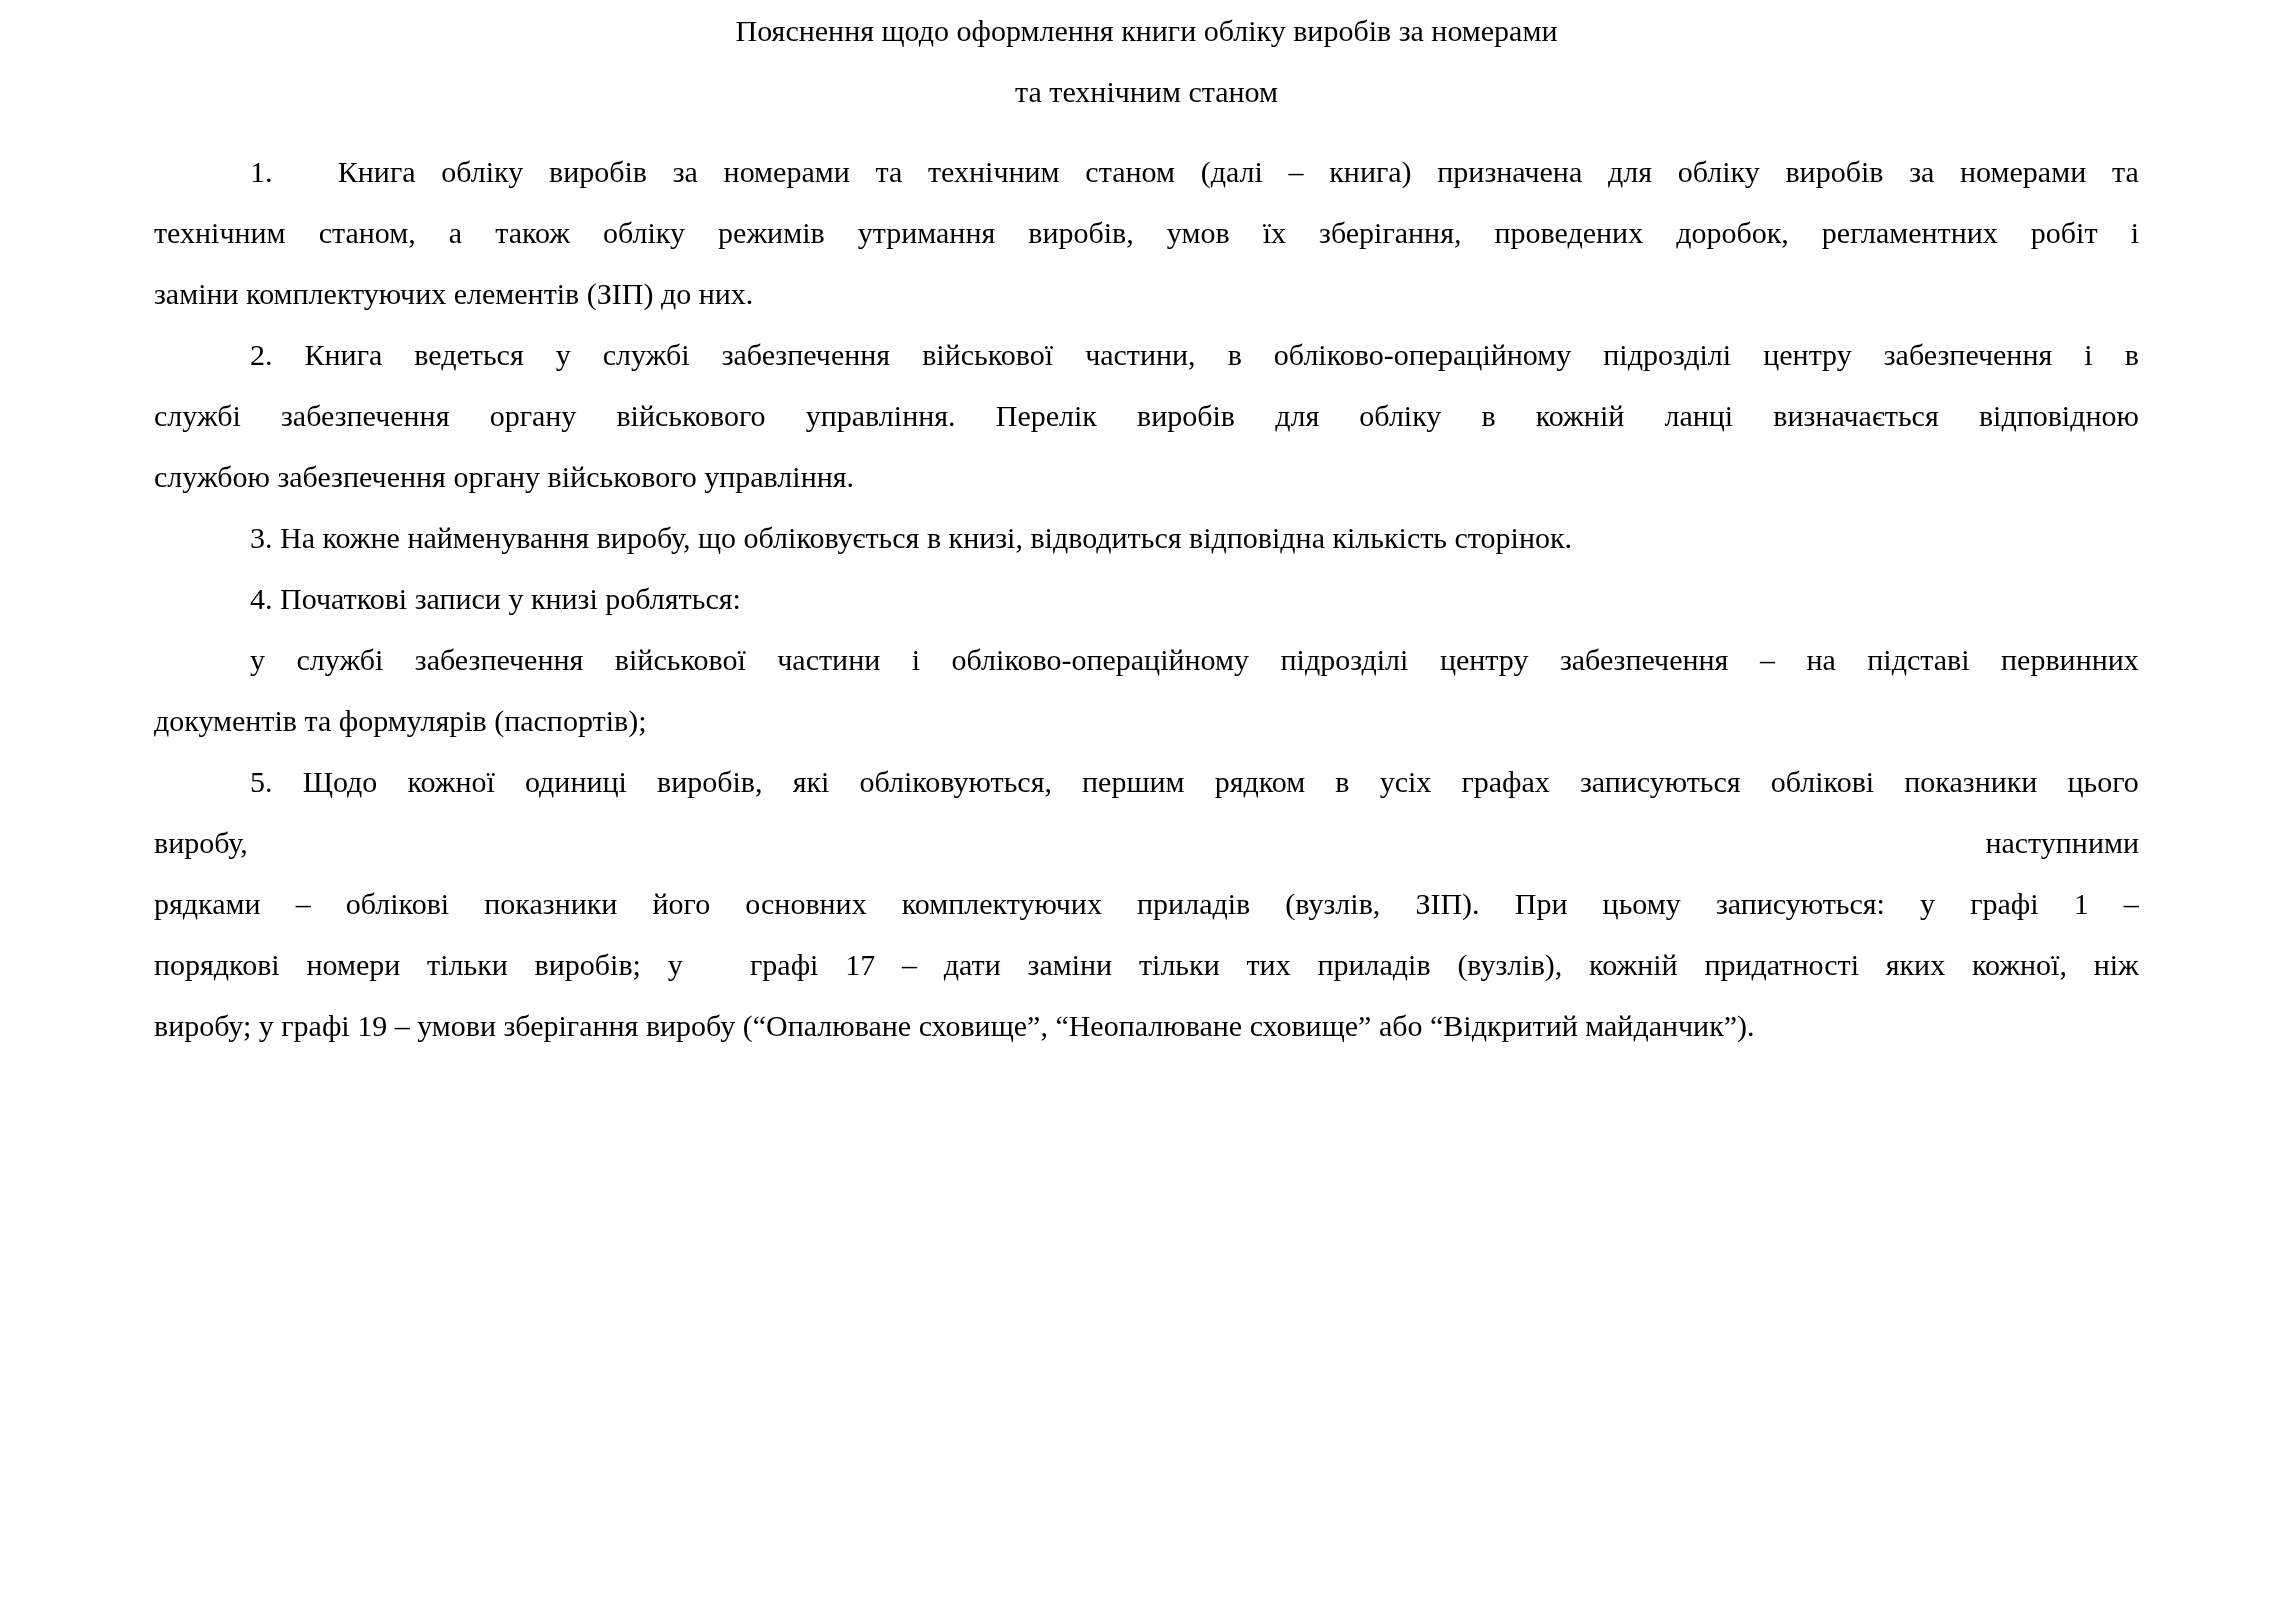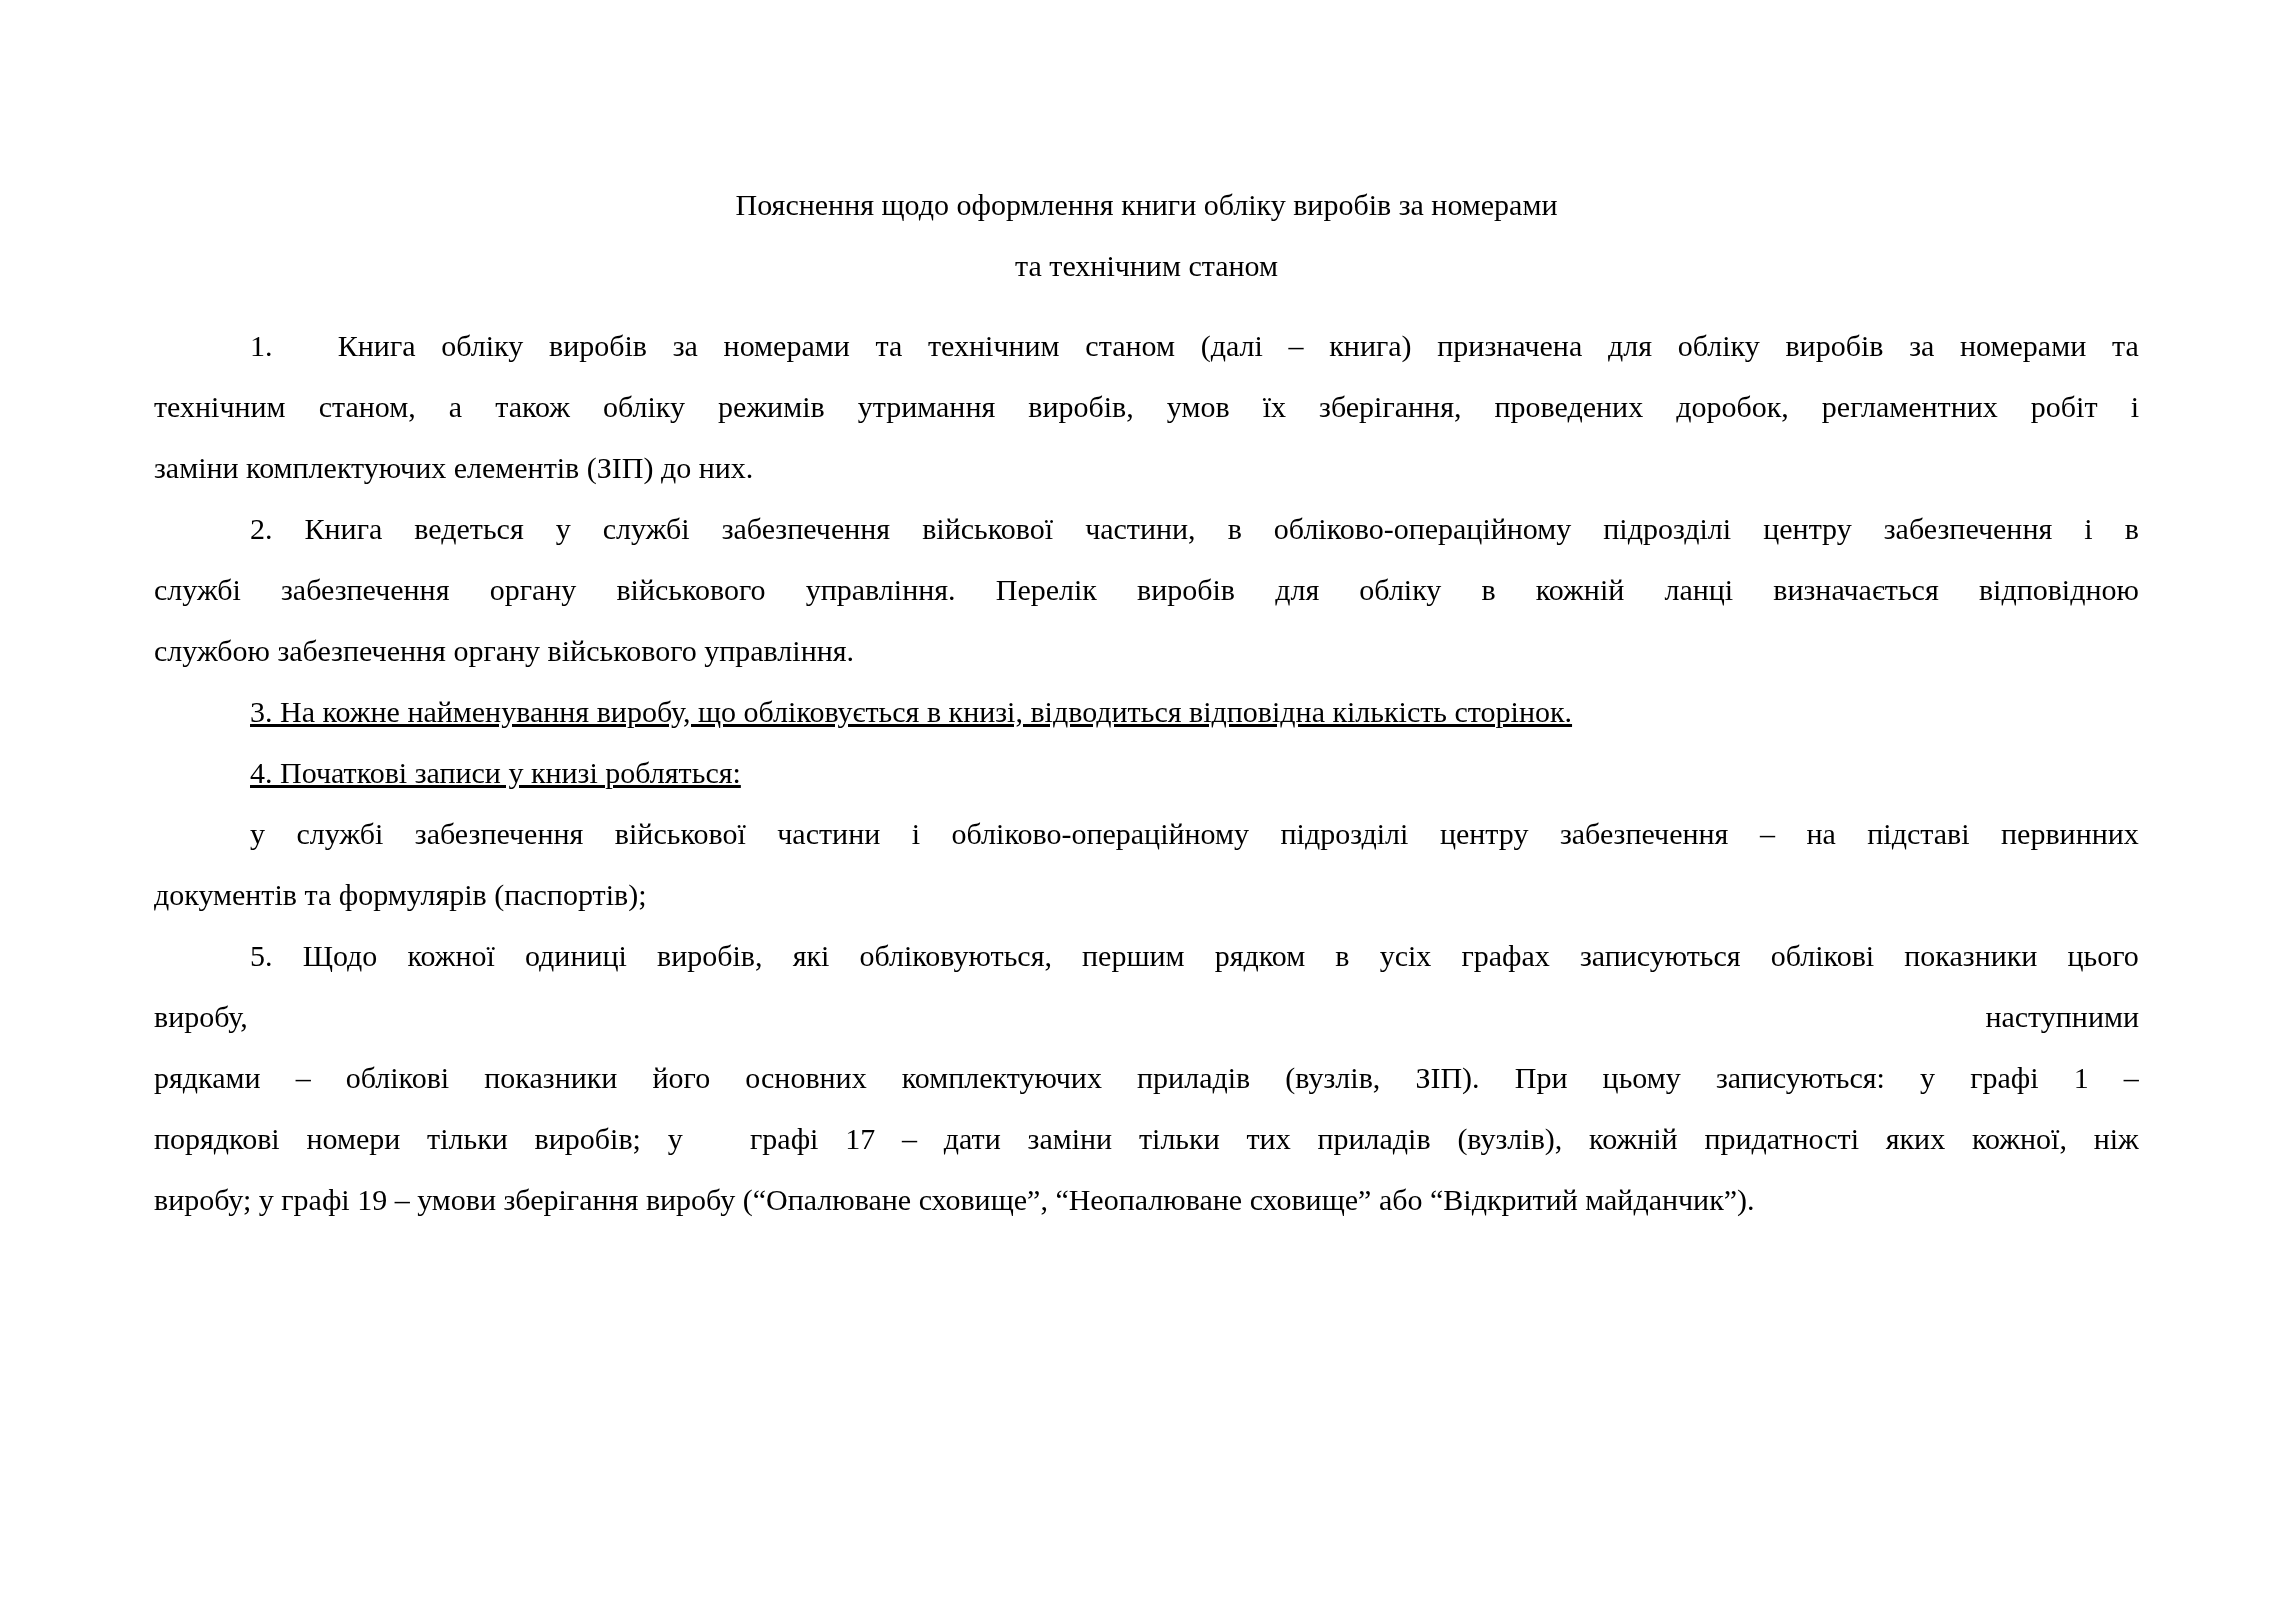--- a/index.html
+++ b/index.html
@@ -13,35 +13,34 @@
     height: 1624px;
     background: #ffffff;
     color: #000000;
     font-family: "Liberation Serif", "DejaVu Serif", serif;
     font-size: 30px;
     overflow: hidden;
   }
   .text-col {
     margin-left: 154px;
     width: 1985px;
-    padding-top: 174px;
   }
   .line {
     height: 61px;
     line-height: 61px;
   }
   .center { text-align: center; }
   .title-block { margin-bottom: 19px; }
   .justify, .split {
     display: flex;
     justify-content: space-between;
   }
   .justify.indent, .split.indent { padding-left: 96px; }
   .left { text-align: left; white-space: pre; }
-  .left.indent { padding-left: 96px; text-decoration: underline; }
+  .left.indent { padding-left: 96px; }
   .sp { width: 13.8px; flex: 0 0 auto; }
 </style>
 </head>
 <body>
 
 <div class="page">
   <div class="text-col">
     <div class="title-block">
       <div class="line center">Пояснення щодо оформлення книги обліку виробів за номерами</div>
       <div class="line center">та технічним станом</div>

